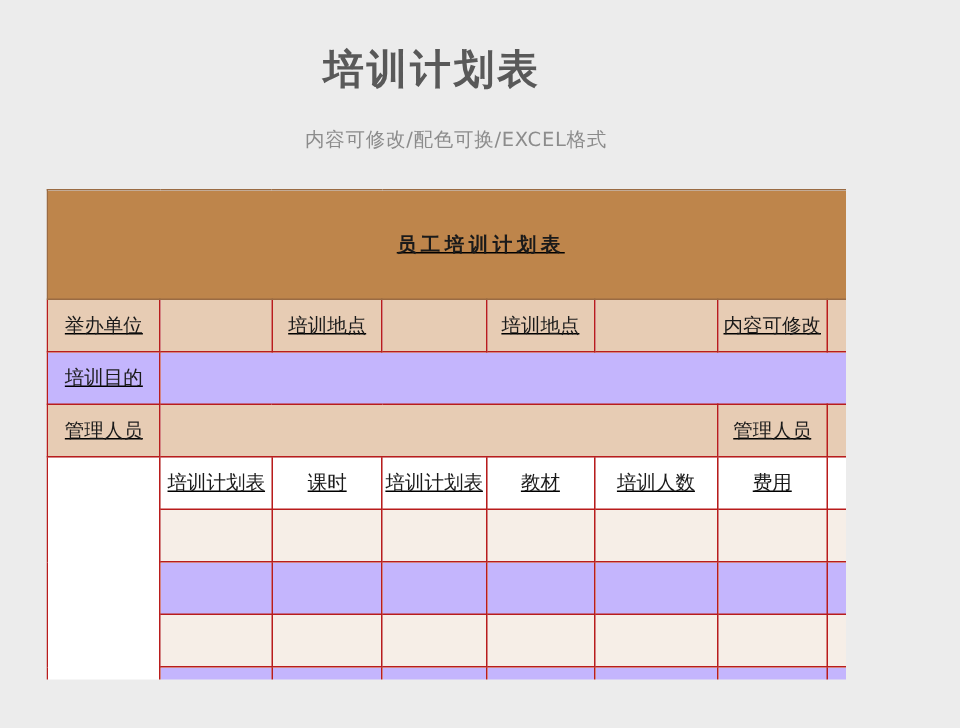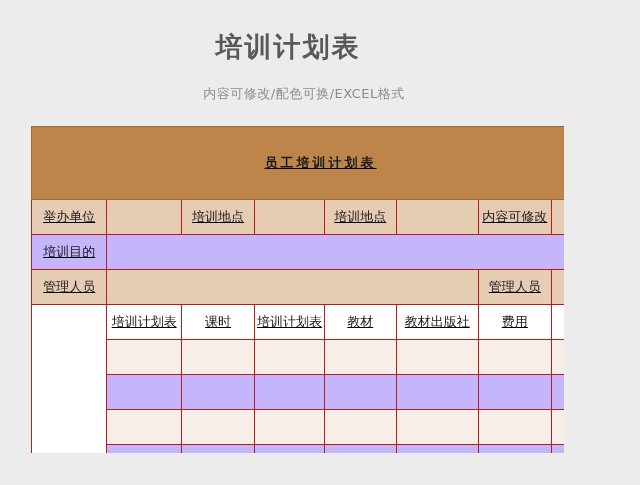--- a/index.html
+++ b/index.html
@@ -132,21 +132,21 @@
         <td class="tan lbl">管理人员</td>
         <td class="tan"></td>
       </tr>
 
       <tr>
         <td class="tall-blank" rowspan="7"></td>
         <td class="hdr">培训计划表</td>
         <td class="hdr">课时</td>
         <td class="hdr">培训计划表</td>
         <td class="hdr">教材</td>
-        <td class="hdr">教材出版社</td>
+        <td class="hdr">培训人数</td>
         <td class="hdr">费用</td>
         <td class="hdr">备注</td>
       </tr>
 
       <tr>
         <td class="peach"></td>
         <td class="peach"></td>
         <td class="peach"></td>
         <td class="peach"></td>
         <td class="peach"></td>

